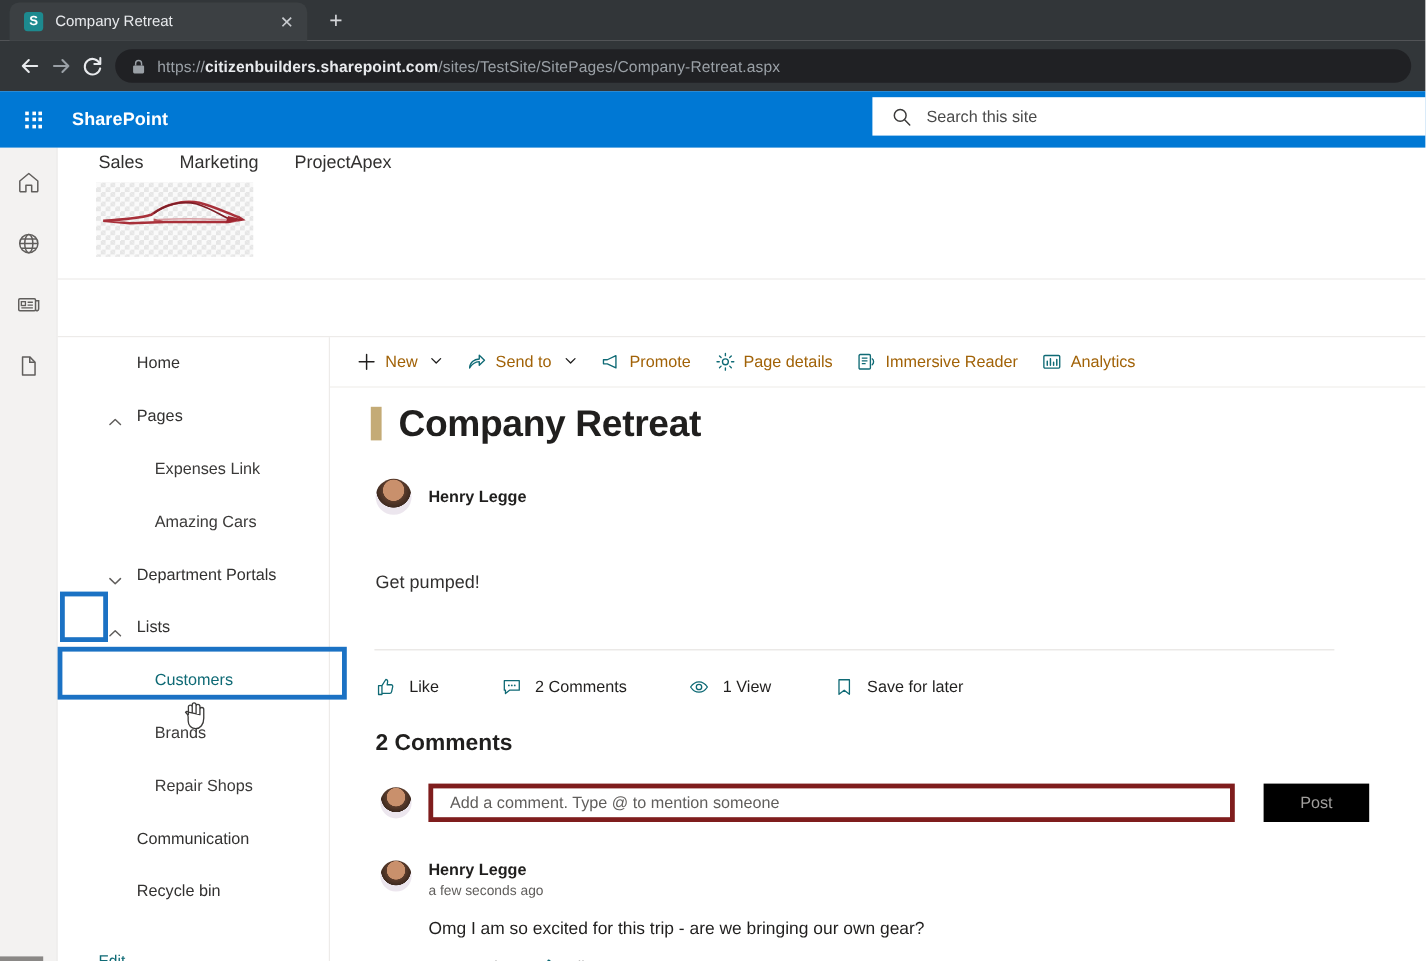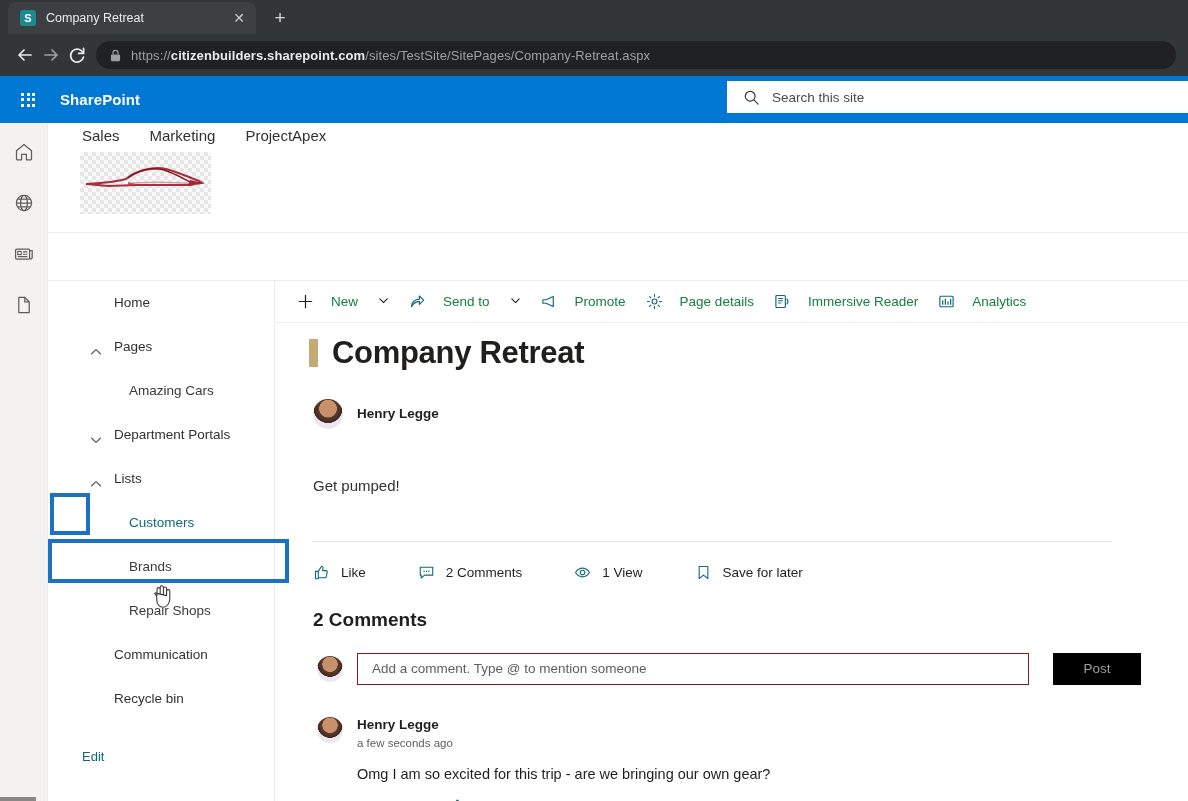--- a/index.html
+++ b/index.html
@@ -145,22 +145,22 @@
 
   .cursor { position: absolute; left: 104px; top: 303px; width: 22px; height: 26px; }
 
   
   .doc { flex: 1; min-width: 0; display: flex; flex-direction: column; }
   .cmdbar {
     height: 42px; display: flex; align-items: center; gap: 0px;
     padding-left: 12px; border-bottom: 1px solid #f0eeec;
   }
   .cmd {
-    display: flex; align-items: center; gap: 17px; padding: 0 10px; height: 34px;
-    font-size: 13.5px; color: #15803d;
+    display: flex; align-items: center; gap: 7px; padding: 0 10px; height: 34px;
+    font-size: 13.5px; color: #a16207;
   }
   .cmd .ci { color: #0f6a75; display:flex; align-items:center; }
   .cmd .caret { color: #201f1e; margin-left: 3px; }
 
   .article { padding: 12px 40px 0 34px; overflow: hidden; }
   .title-row { display: flex; align-items: center; gap: 14px; }
   .title-bar { width: 9px; height: 28px; background: #c4ab76; flex-shrink: 0; }
   .page-title { font-size: 31px; font-weight: 700; color: #201f1e; letter-spacing: -.3px;}
   .byline { display: flex; align-items: center; gap: 14px; margin: 28px 0 0 0; padding-left: 4px;}
   .avatar {
@@ -175,21 +175,21 @@
 
   .divider { height: 1px; background: #e6e4e2; margin: 47px 0 0 3px; width: 800px; }
 
   .social { display: flex; align-items: center; gap: 52px; margin-top: 22px; padding-left:4px;}
   .social-item { display: flex; align-items: center; gap: 11px; font-size: 13.5px; color: #201f1e;}
   .social-item .si { color: #0f6a75; display: flex; align-items:center; }
 
   .comments-head { font-size: 19px; font-weight: 600; color: #201f1e; margin-top: 28px; padding-left:4px;}
   .comment-box-row { display: flex; align-items: center; gap: 14px; margin-top: 22px; padding-left:8px;}
   .comment-input {
-    flex: 1; max-width: 672px; height: 32px; border: 1px solid #7f1d1d;
+    flex: 1; max-width: 672px; height: 32px; border: 4px solid #7f1d1d;
     display: flex; align-items: center; padding-left: 14px;
     font-size: 13.5px; color: #605e5c; background: #fff;
   }
   .post-btn {
     width: 88px; height: 32px; background: #000000; color: #a19f9d;
     font-size: 13.5px; display: flex; align-items: center; justify-content: center;
     margin-left: 10px;
   }
 
   .comment { display: flex; gap: 14px; margin-top: 32px; padding-left:8px; position: relative;}
@@ -331,20 +331,23 @@
 
           <div class="nav-item lvl1">
             <span class="chev">
               <svg width="14" height="14" viewBox="0 0 14 14">
                   <path d="M2.6 8.8L7 4.6l4.4 4.2" stroke="#605e5c" stroke-width="1.25" fill="none" stroke-linecap="round" stroke-linejoin="round"></path>
                 </svg>
             </span>
             <span class="lbl">Pages</span>
           </div>
 
+          <div class="nav-item lvl2 child">
+            <span class="lbl">Expenses Link</span>
+          </div>
 
           <div class="nav-item lvl2 child">
             <span class="lbl">Amazing Cars</span>
           </div>
 
           <div class="nav-item lvl1">
             <span class="chev">
               <svg width="14" height="14" viewBox="0 0 14 14">
                   <path d="M2.6 5.2L7 9.4l4.4-4.2" stroke="#605e5c" stroke-width="1.25" fill="none" stroke-linecap="round" stroke-linejoin="round"></path>
                 </svg>

